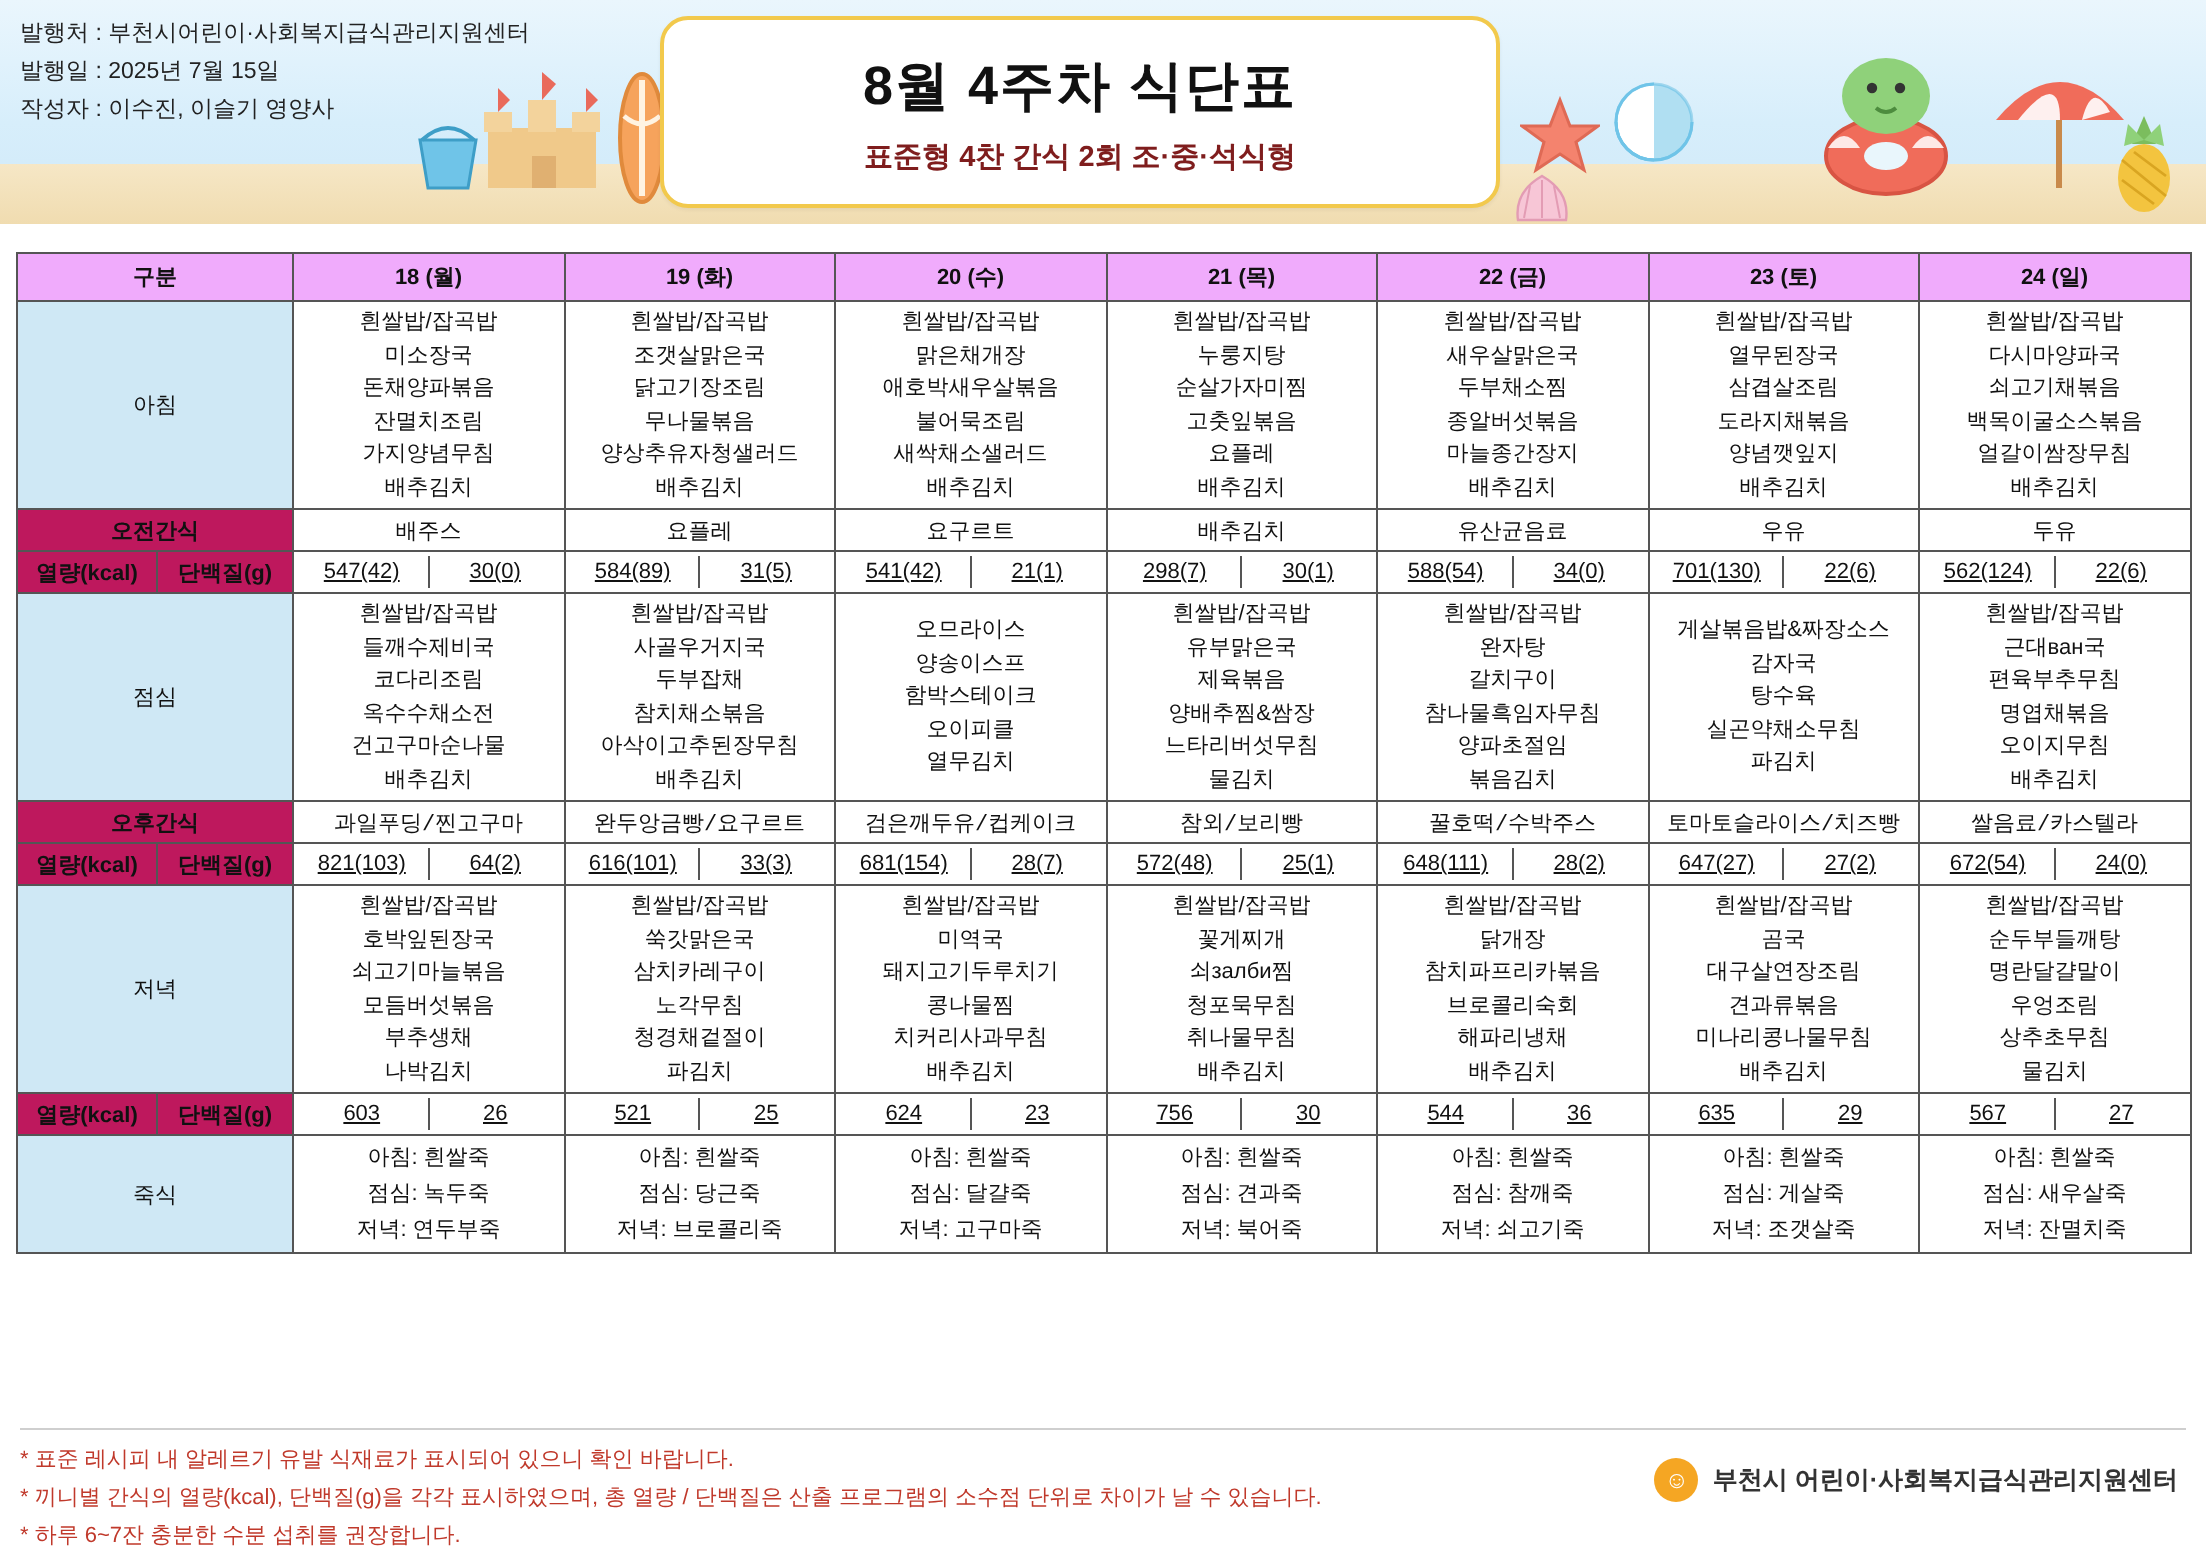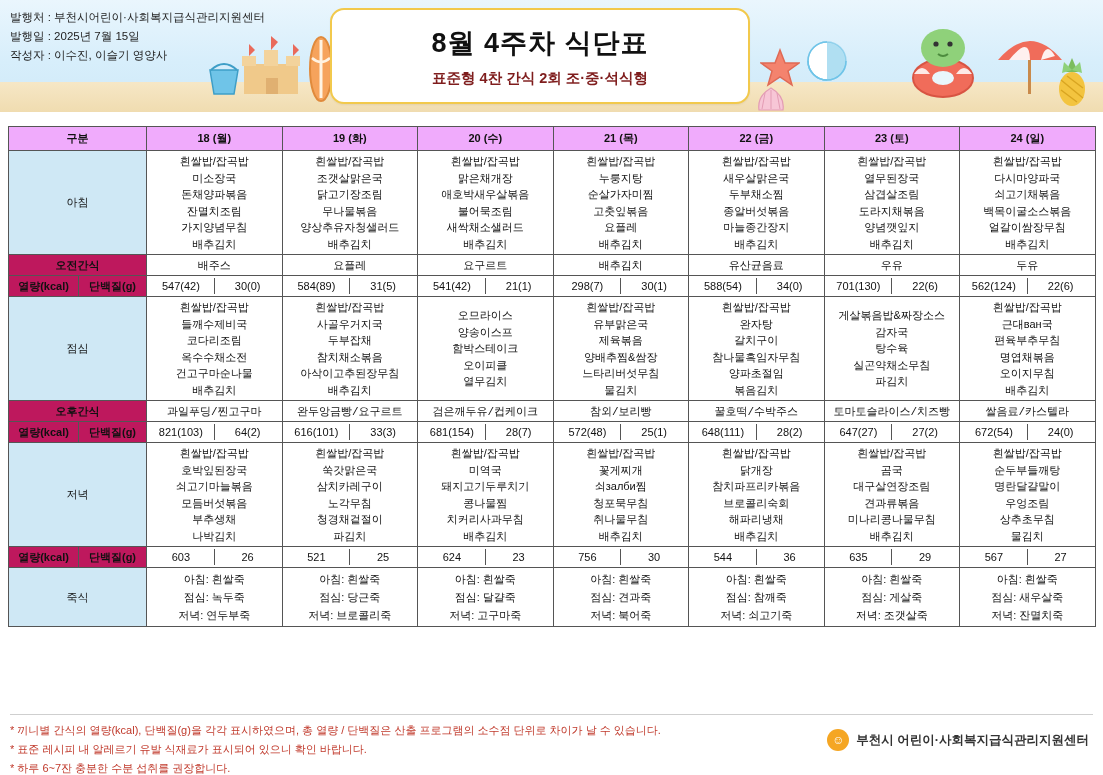--- a/index.html
+++ b/index.html
@@ -102,21 +102,21 @@
   .meal-cell {
     line-height: 16.5px;
     padding: 5px 2px;
     font-size: 11px;
   }
   .snack-cell { height: 21px; font-size: 11.5px; font-family: Liberation Mono, monospace; }
   .kcal-split {
     padding: 0; height: 21px;
   }
   .kcal-split .inner {
-    display: flex; width: 100%; height: 100%;
+    display: flex; width: 100%; height: 100%; text-decoration: underline;
   }
   .kcal-split .inner span {
     flex: 1; display: flex; align-items: center; justify-content: center;
     font-size: 11px;
   }
   .kcal-split .inner span:first-child { border-right: 1px solid #555; }
   .total-row td { height: 22px; font-size: 12px; }
   .porridge-cell {
     text-align: left;
     padding: 5px 8px;
@@ -451,22 +451,22 @@
             <td class="porridge-cell">아침: 흰쌀죽<br>점심: 참깨죽<br>저녁: 쇠고기죽</td>
             <td class="porridge-cell">아침: 흰쌀죽<br>점심: 게살죽<br>저녁: 조갯살죽</td>
             <td class="porridge-cell">아침: 흰쌀죽<br>점심: 새우살죽<br>저녁: 잔멸치죽</td>
           </tr>
         </tbody>
     </table>
   </div>
 
   <div class="footer">
     <div class="notes">
+      <div>* 표준 레시피 내 알레르기 유발 식재료가 표시되어 있으니 확인 바랍니다.</div>
       <div>* 끼니별 간식의 열량(kcal), 단백질(g)을 각각 표시하였으며, 총 열량 / 단백질은 산출 프로그램의 소수점 단위로 차이가 날 수 있습니다.</div>
-      <div>* 표준 레시피 내 알레르기 유발 식재료가 표시되어 있으니 확인 바랍니다.</div>
       <div>* 하루 6~7잔 충분한 수분 섭취를 권장합니다.</div>
     </div>
     <div class="brand">
       <div class="brand-logo">☺</div>
       <div class="brand-text">부천시 어린이·사회복지급식관리지원센터</div>
     </div>
   </div>
 </div>
 
 </body></html>

